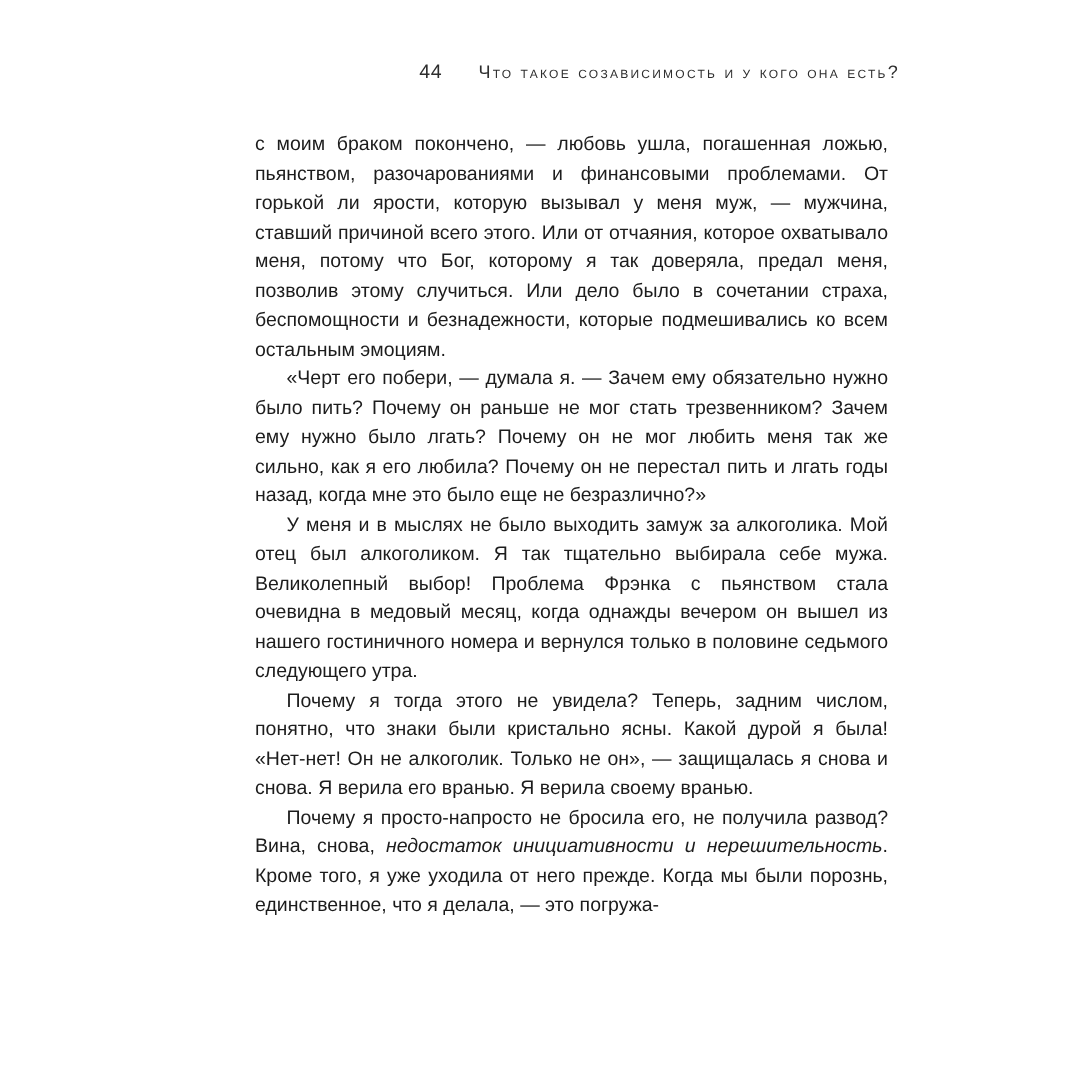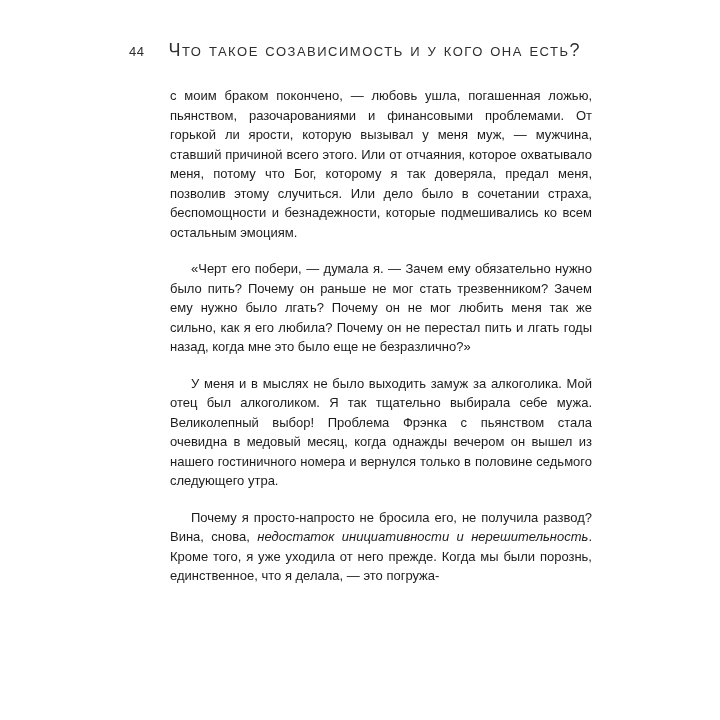--- a/index.html
+++ b/index.html
@@ -17,60 +17,61 @@
   }
   .page-header {
     position: absolute;
     top: 40px;
     left: 129px;
     right: 120px;
     display: flex;
     align-items: baseline;
     gap: 24px;
     color: #2e2e2e;
+    justify-content: flex-end;
   }
   .page-number {
     font-size: 13px;
     letter-spacing: 0.5px;
   }
   .running-title {
     font-variant: small-caps;
-    font-size: 18px;
+    font-size: 12px;
     letter-spacing: 1.5px;
     white-space: nowrap;
   }
   .text-block {
     position: absolute;
     top: 86px;
     left: 170px;
     width: 422px;
   }
   .text-block p {
     margin: 0;
     padding: 0;
     font-size: 13px;
     line-height: 19.5px;
     text-align: justify;
     hyphens: auto;
     -webkit-hyphens: auto;
   }
   .text-block p.indent {
     text-indent: 21px;
-    margin-top: 17px;
   }
   .seg-italic {
     font-style: italic;
   }
 </style>
 </head>
 <body>
 
 <header class="page-header">
   <span class="page-number">44</span>
   <span class="running-title">Что такое созависимость и у кого она есть?</span>
 </header>
 
 <main class="text-block">
     <p><span>с моим браком покончено, — любовь ушла, погашенная ложью, пьянством, разочарованиями и финансовыми проблемами. От горькой ли ярости, которую вызывал у меня муж, — мужчина, ставший причиной всего этого. Или от отчаяния, которое охватывало меня, потому что Бог, которому я так доверяла, предал меня, позволив этому случиться. Или дело было в сочетании страха, беспомощности и безнадежности, которые подмешивались ко всем остальным эмоциям.</span></p>
     <p class="indent"><span>«Черт его побери, — думала я. — Зачем ему обязательно нужно было пить? Почему он раньше не мог стать трезвенником? Зачем ему нужно было лгать? Почему он не мог любить меня так же сильно, как я его любила? Почему он не перестал пить и лгать годы назад, когда мне это было еще не безразлично?»</span></p>
     <p class="indent"><span>У меня и в мыслях не было выходить замуж за алкоголика. Мой отец был алкоголиком. Я так тщательно выбирала себе мужа. Великолепный выбор! Проблема Фрэнка с пьянством стала очевидна в медовый месяц, когда однажды вечером он вышел из нашего гостиничного номера и вернулся только в половине седьмого следующего утра.</span></p>
+    <p class="indent"><span>Почему я тогда этого не увидела? Теперь, задним числом, понятно, что знаки были кристально ясны. Какой дурой я была! «Нет-нет! Он не алкоголик. Только не он», — защищалась я снова и снова. Я верила его вранью. Я верила своему вранью.</span></p>
     <p class="indent"><span>Почему я просто-напросто не бросила его, не получила развод? Вина, снова, </span><span class="seg-italic">недостаток инициативности и нерешительность</span><span>. Кроме того, я уже уходила от него прежде. Когда мы были порознь, единственное, что я делала, — это погружа-</span></p>
   </main>
 
 </body></html>

